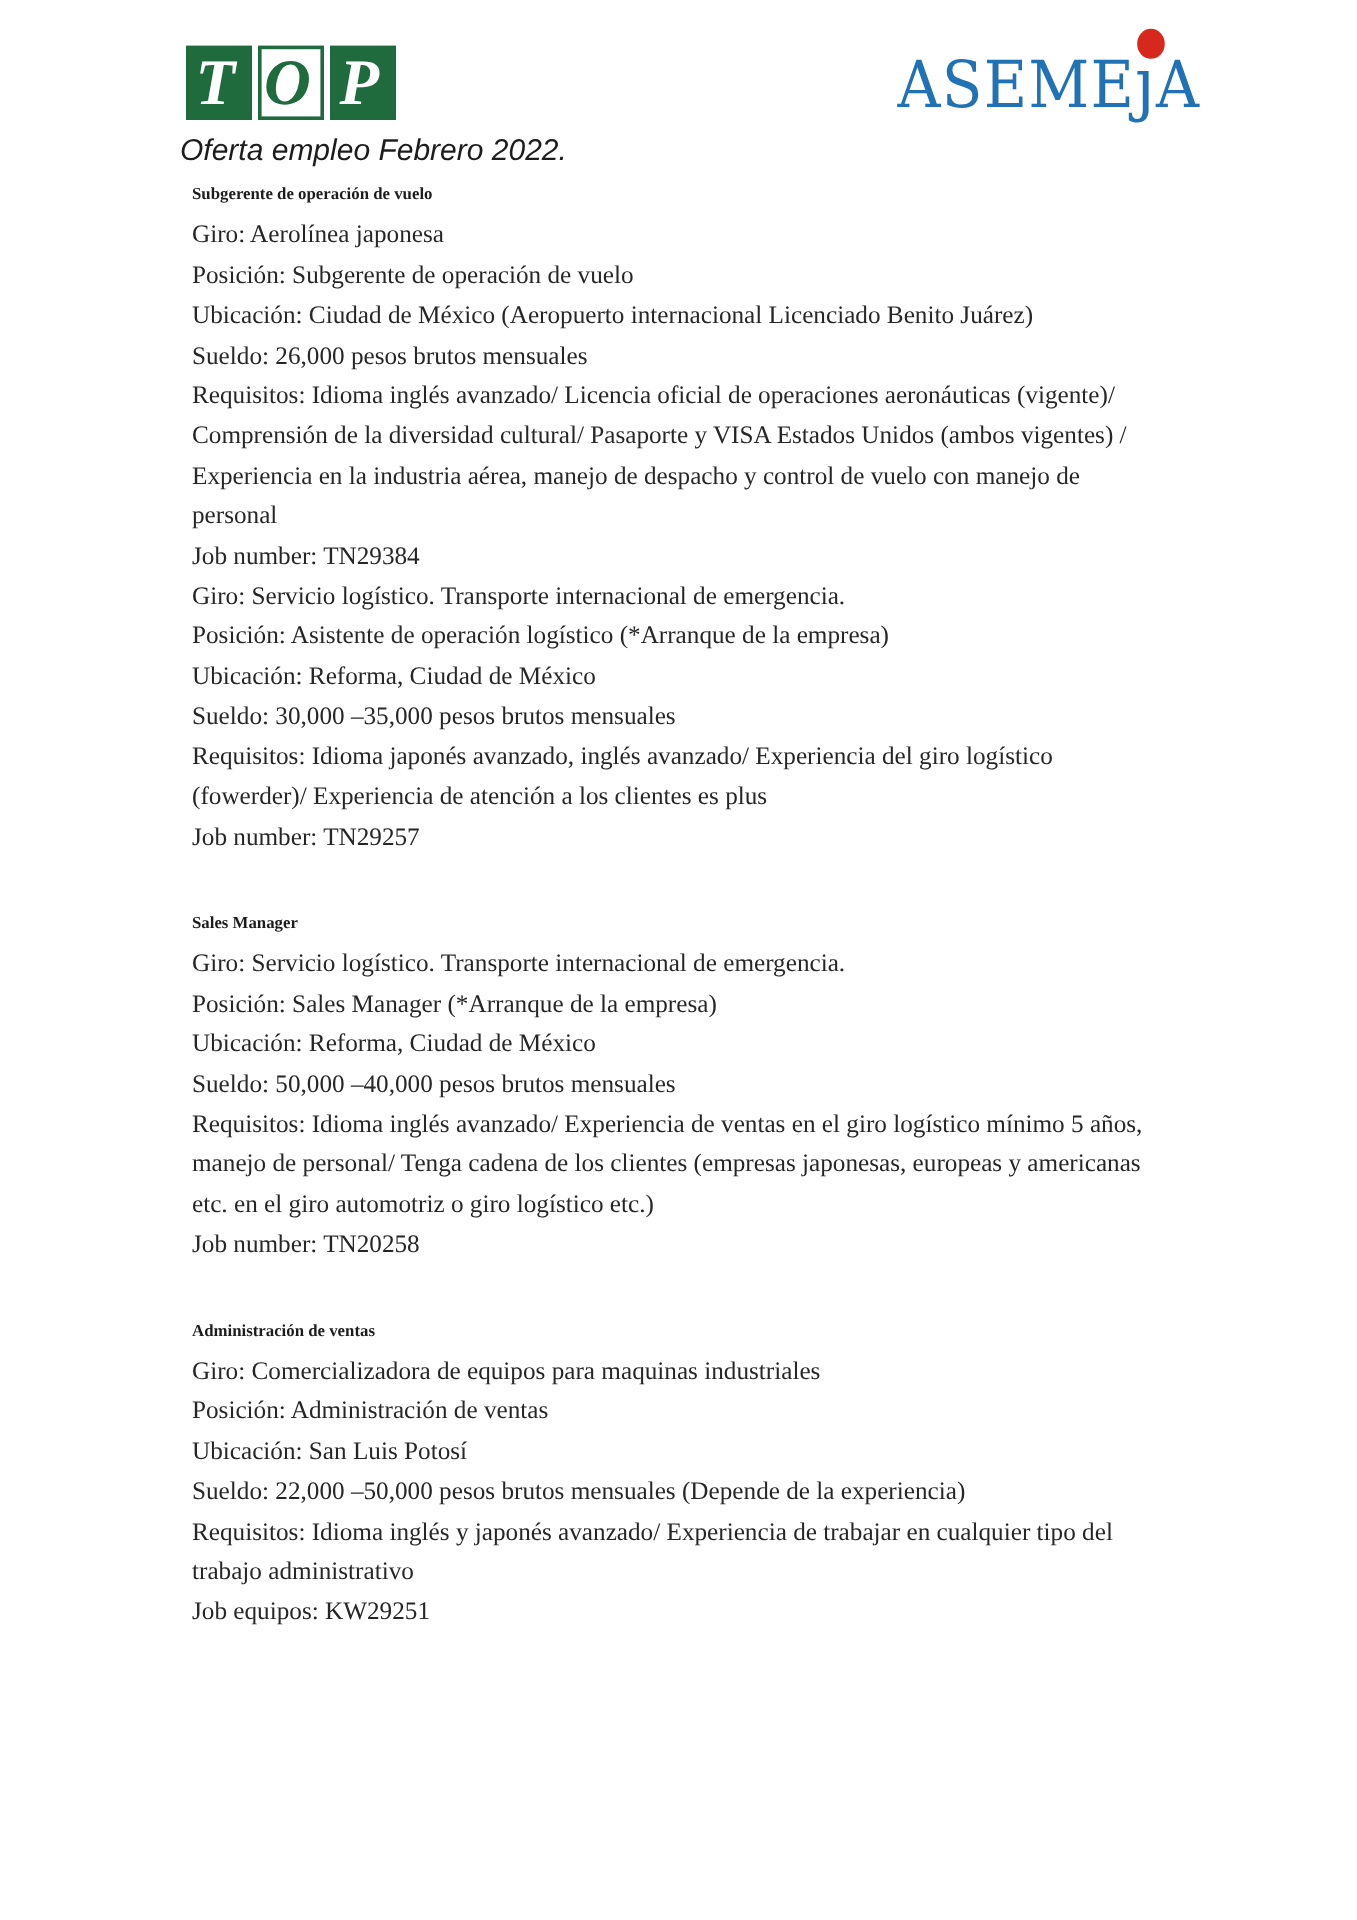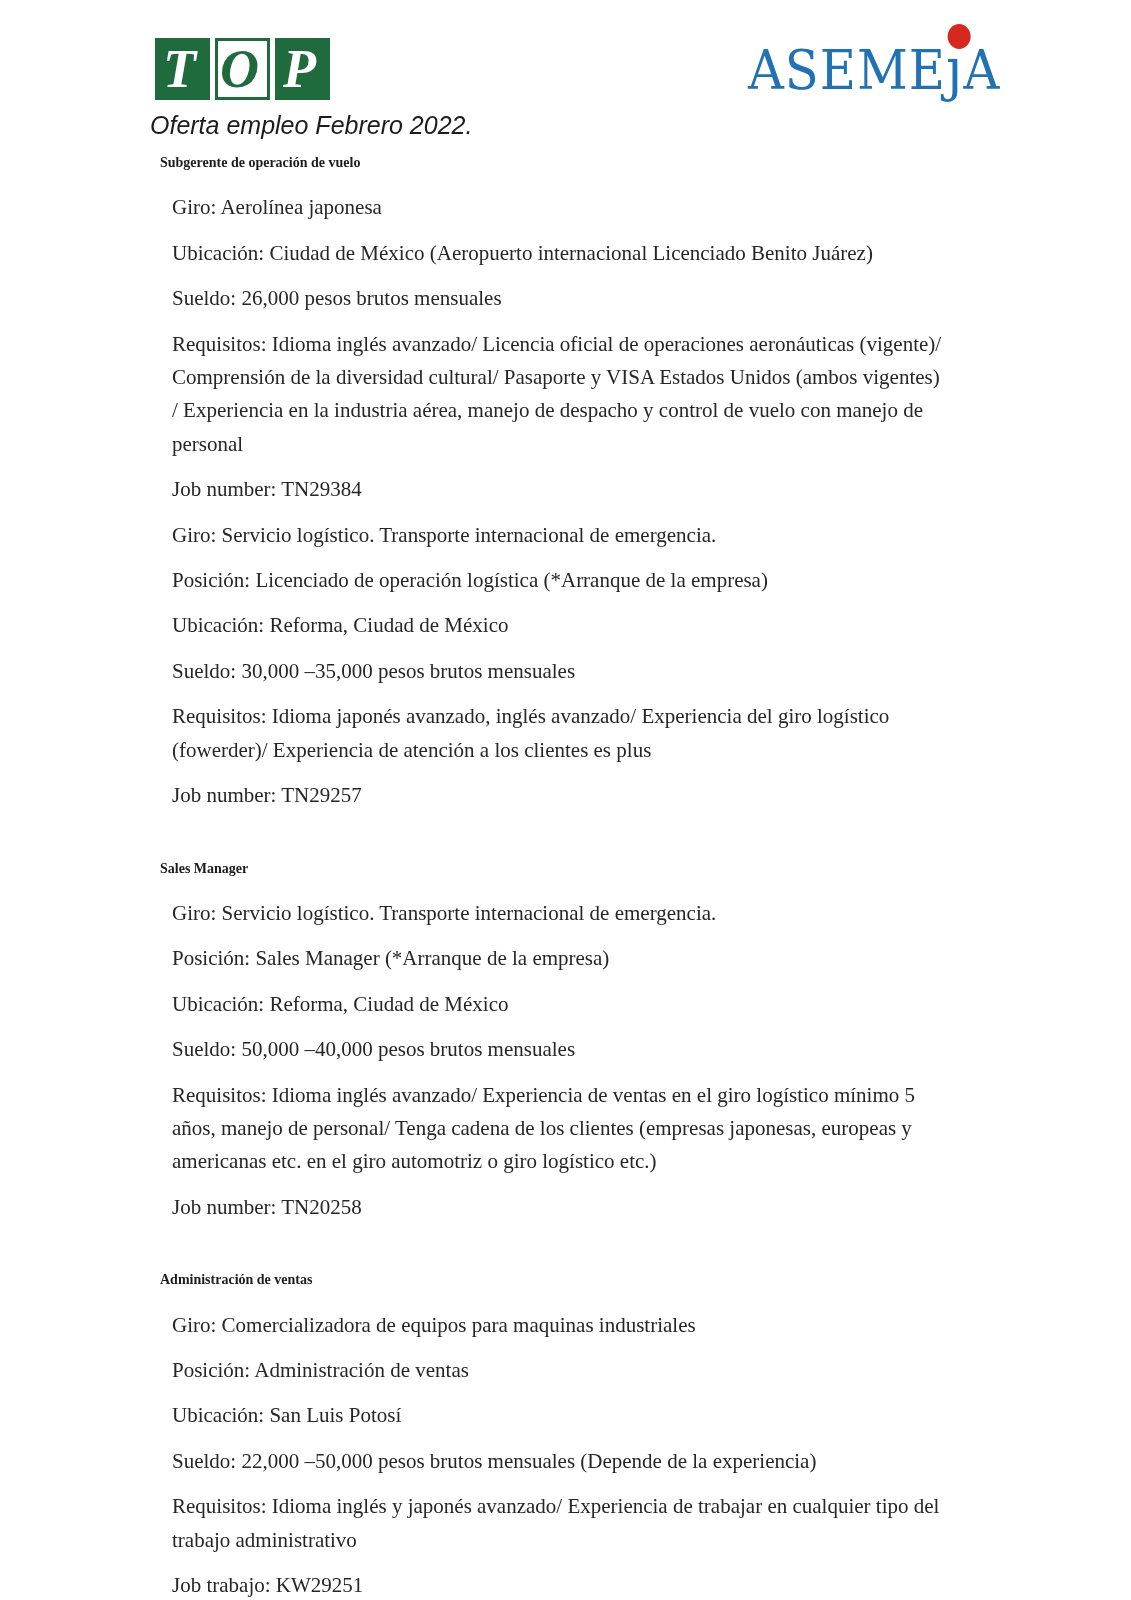--- a/index.html
+++ b/index.html
@@ -62,21 +62,21 @@
     font-size:25px; line-height:30px;
     color:#1c1c1c;
     font-style:italic;
   }
 
   
   .content {
     position:absolute; left:160px; top:146px; width:802px;
   }
   .content p {
-    margin:12px;
+    margin:0;
     font-size:21px;
     line-height:33.4px;
     color:#262626;
   }
   .content h2 {
     margin:39px 0 0 0;
     font-size:14px;
     line-height:33.4px;
     font-weight:bold;
     color:#1c1c1c;
@@ -98,29 +98,30 @@
     <span>ASEME</span><span class="jay"><span class="dot"></span><span>ȷ</span></span><span>A</span>
   </div>
 
   <div class="doc-title">Oferta empleo Febrero 2022.</div>
 
   <div class="content">
 
     <section>
       <h2>Subgerente de operación de vuelo</h2>
       <p>Giro: Aerolínea japonesa</p>
+      <p>Posición: Subgerente de operación de vuelo</p>
       <p>Ubicación: Ciudad de México (Aeropuerto internacional Licenciado Benito Juárez)</p>
       <p>Sueldo: 26,000 pesos brutos mensuales</p>
       <p>Requisitos: Idioma inglés avanzado/ Licencia oficial de operaciones aeronáuticas (vigente)/ Comprensión de la diversidad cultural/ Pasaporte y VISA Estados Unidos (ambos vigentes) / Experiencia en la industria aérea, manejo de despacho y control de vuelo con manejo de personal</p>
       <p>Job number: TN29384</p>
     </section>
 
     <section>
       <p>Giro: Servicio logístico. Transporte internacional de emergencia.</p>
-      <p>Posición: Licenciado de operación logística (*Arranque de la empresa)</p>
+      <p>Posición: Asistente de operación logístico (*Arranque de la empresa)</p>
       <p>Ubicación: Reforma, Ciudad de México</p>
       <p>Sueldo: 30,000 –35,000 pesos brutos mensuales</p>
       <p>Requisitos: Idioma japonés avanzado, inglés avanzado/ Experiencia del giro logístico (fowerder)/ Experiencia de atención a los clientes es plus</p>
       <p>Job number: TN29257</p>
     </section>
 
     <section>
       <h2>Sales Manager</h2>
       <p>Giro: Servicio logístico. Transporte internacional de emergencia.</p>
       <p>Posición: Sales Manager (*Arranque de la empresa)</p>
@@ -130,17 +131,17 @@
       <p>Job number: TN20258</p>
     </section>
 
     <section>
       <h2>Administración de ventas</h2>
       <p>Giro: Comercializadora de equipos para maquinas industriales</p>
       <p>Posición: Administración de ventas</p>
       <p>Ubicación: San Luis Potosí</p>
       <p>Sueldo: 22,000 –50,000 pesos brutos mensuales (Depende de la experiencia)</p>
       <p>Requisitos: Idioma inglés y japonés avanzado/ Experiencia de trabajar en cualquier tipo del trabajo administrativo</p>
-      <p>Job trabajo: KW29251</p>
+      <p>Job equipos: KW29251</p>
     </section>
 
   </div>
 </div>
 
 </body></html>

